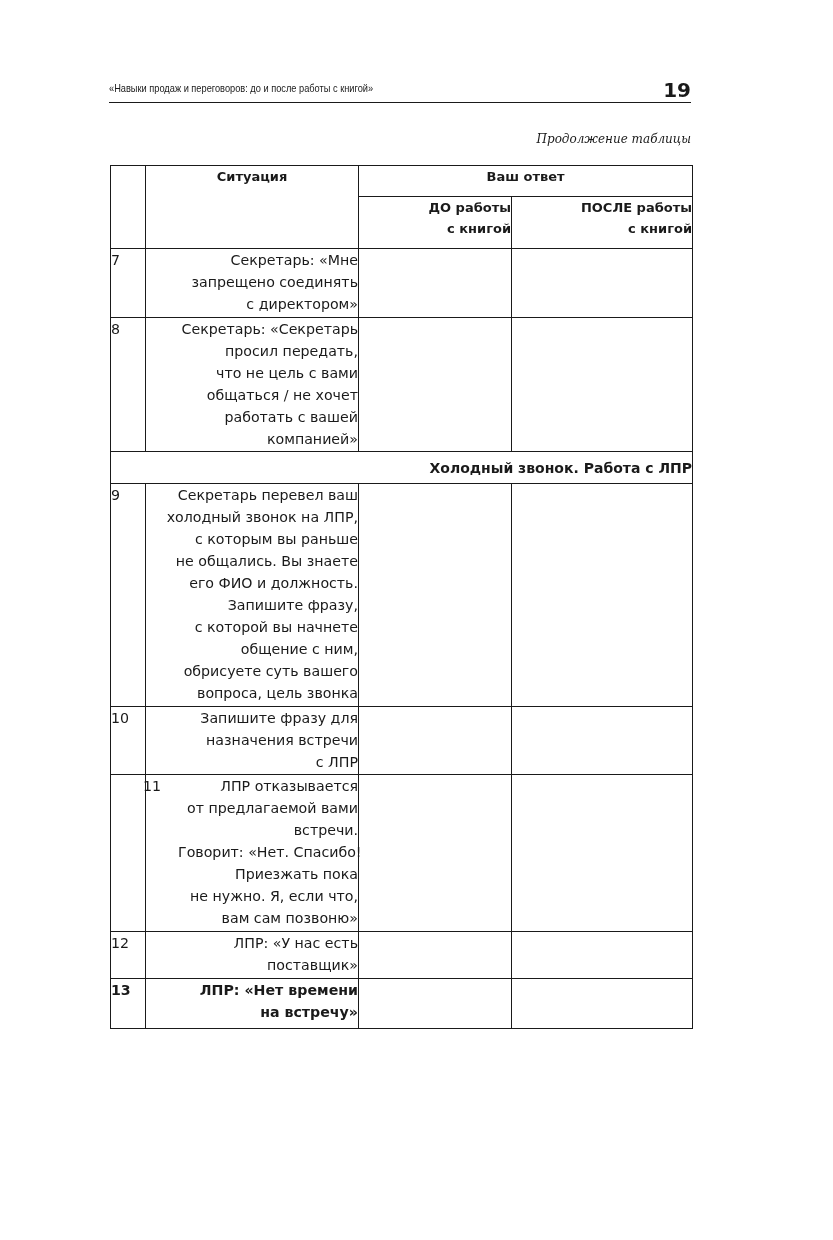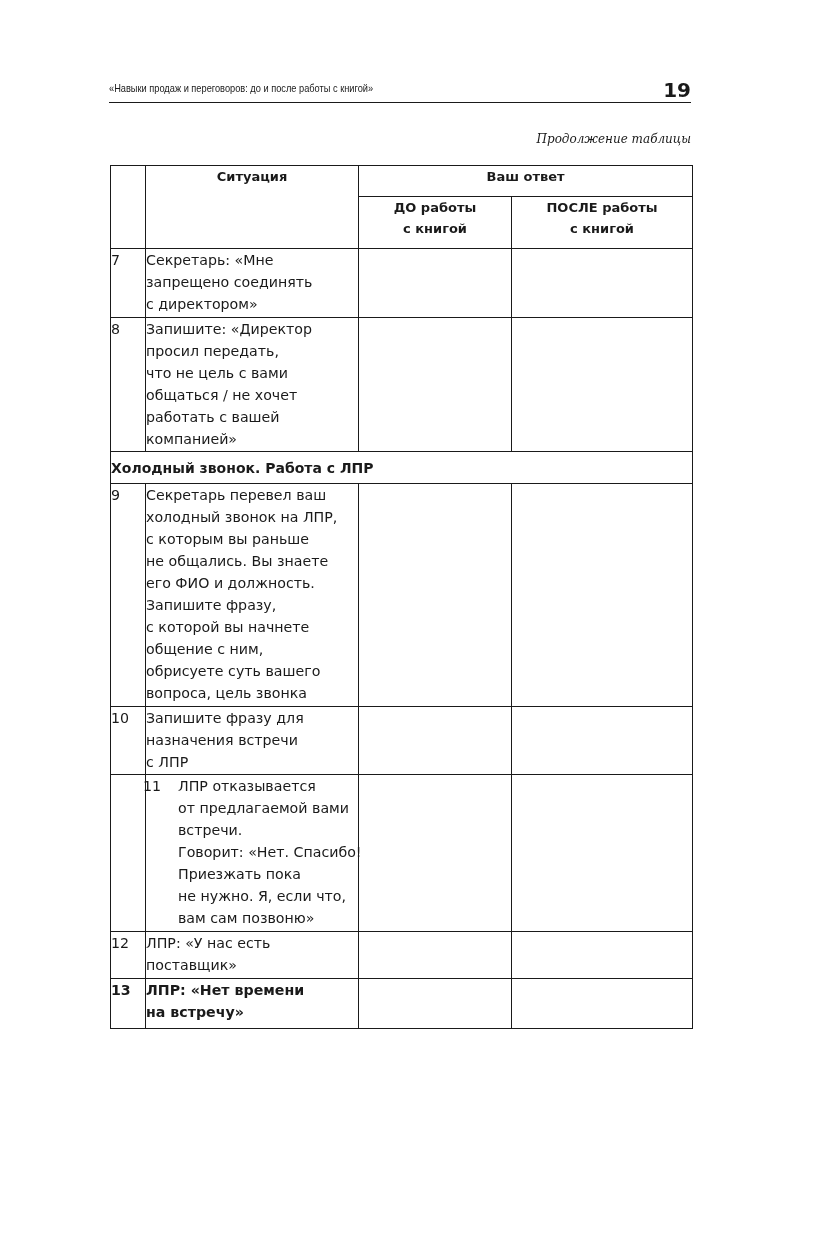--- a/index.html
+++ b/index.html
@@ -36,24 +36,24 @@
     col.c-before { width: 153px; }
     col.c-after { width: 181px; }
 
     th { font-weight: bold; font-size: 13px; line-height: 21px; text-align: center; }
     th.h-sit { vertical-align: middle; height: 82px; }
     th.h-answer { height: 30px; vertical-align: middle; }
     th.h-sub { height: 50px; vertical-align: middle; }
 
     td.num { padding: 4px 0 0 6px; }
     td.sit { padding: 4px 6px 4px 6px; }
-    .line { display: block; white-space: nowrap; }
+    .line { display: block; white-space: nowrap; text-align: right; }
 
     tr.section td {
-      text-align: left; font-weight: bold; font-size: 14px; height: 31px; vertical-align: middle; margin-left: 15px;
+      text-align: right; font-weight: bold; font-size: 14px; height: 31px; vertical-align: middle; margin-left: 15px;
     }
 
     tr.r7 td { height: 68px; }
     tr.r8 td { height: 133px; }
     tr.r9 td { height: 222px; }
     tr.r10 td { height: 67px; }
     tr.r11 td { height: 156px; padding-left: 32px; }
     tr.r12 td { height: 46px; }
     tr.r13 td { height: 49px; font-weight: bold; }
   </style>
@@ -97,21 +97,21 @@
           <span class="line">Секретарь: «Мне</span>
           <span class="line">запрещено соединять</span>
           <span class="line">с директором»</span>
         </td>
         <td></td>
         <td></td>
       </tr>
       <tr class="r8">
         <td class="num">8</td>
         <td class="sit">
-          <span class="line">Запишите: «Директор</span>
+          <span class="line">Секретарь: «Секретарь</span>
           <span class="line">просил передать,</span>
           <span class="line">что не цель с вами</span>
           <span class="line">общаться / не хочет</span>
           <span class="line">работать с вашей</span>
           <span class="line">компанией»</span>
         </td>
         <td></td>
         <td></td>
       </tr>
     </tbody>

